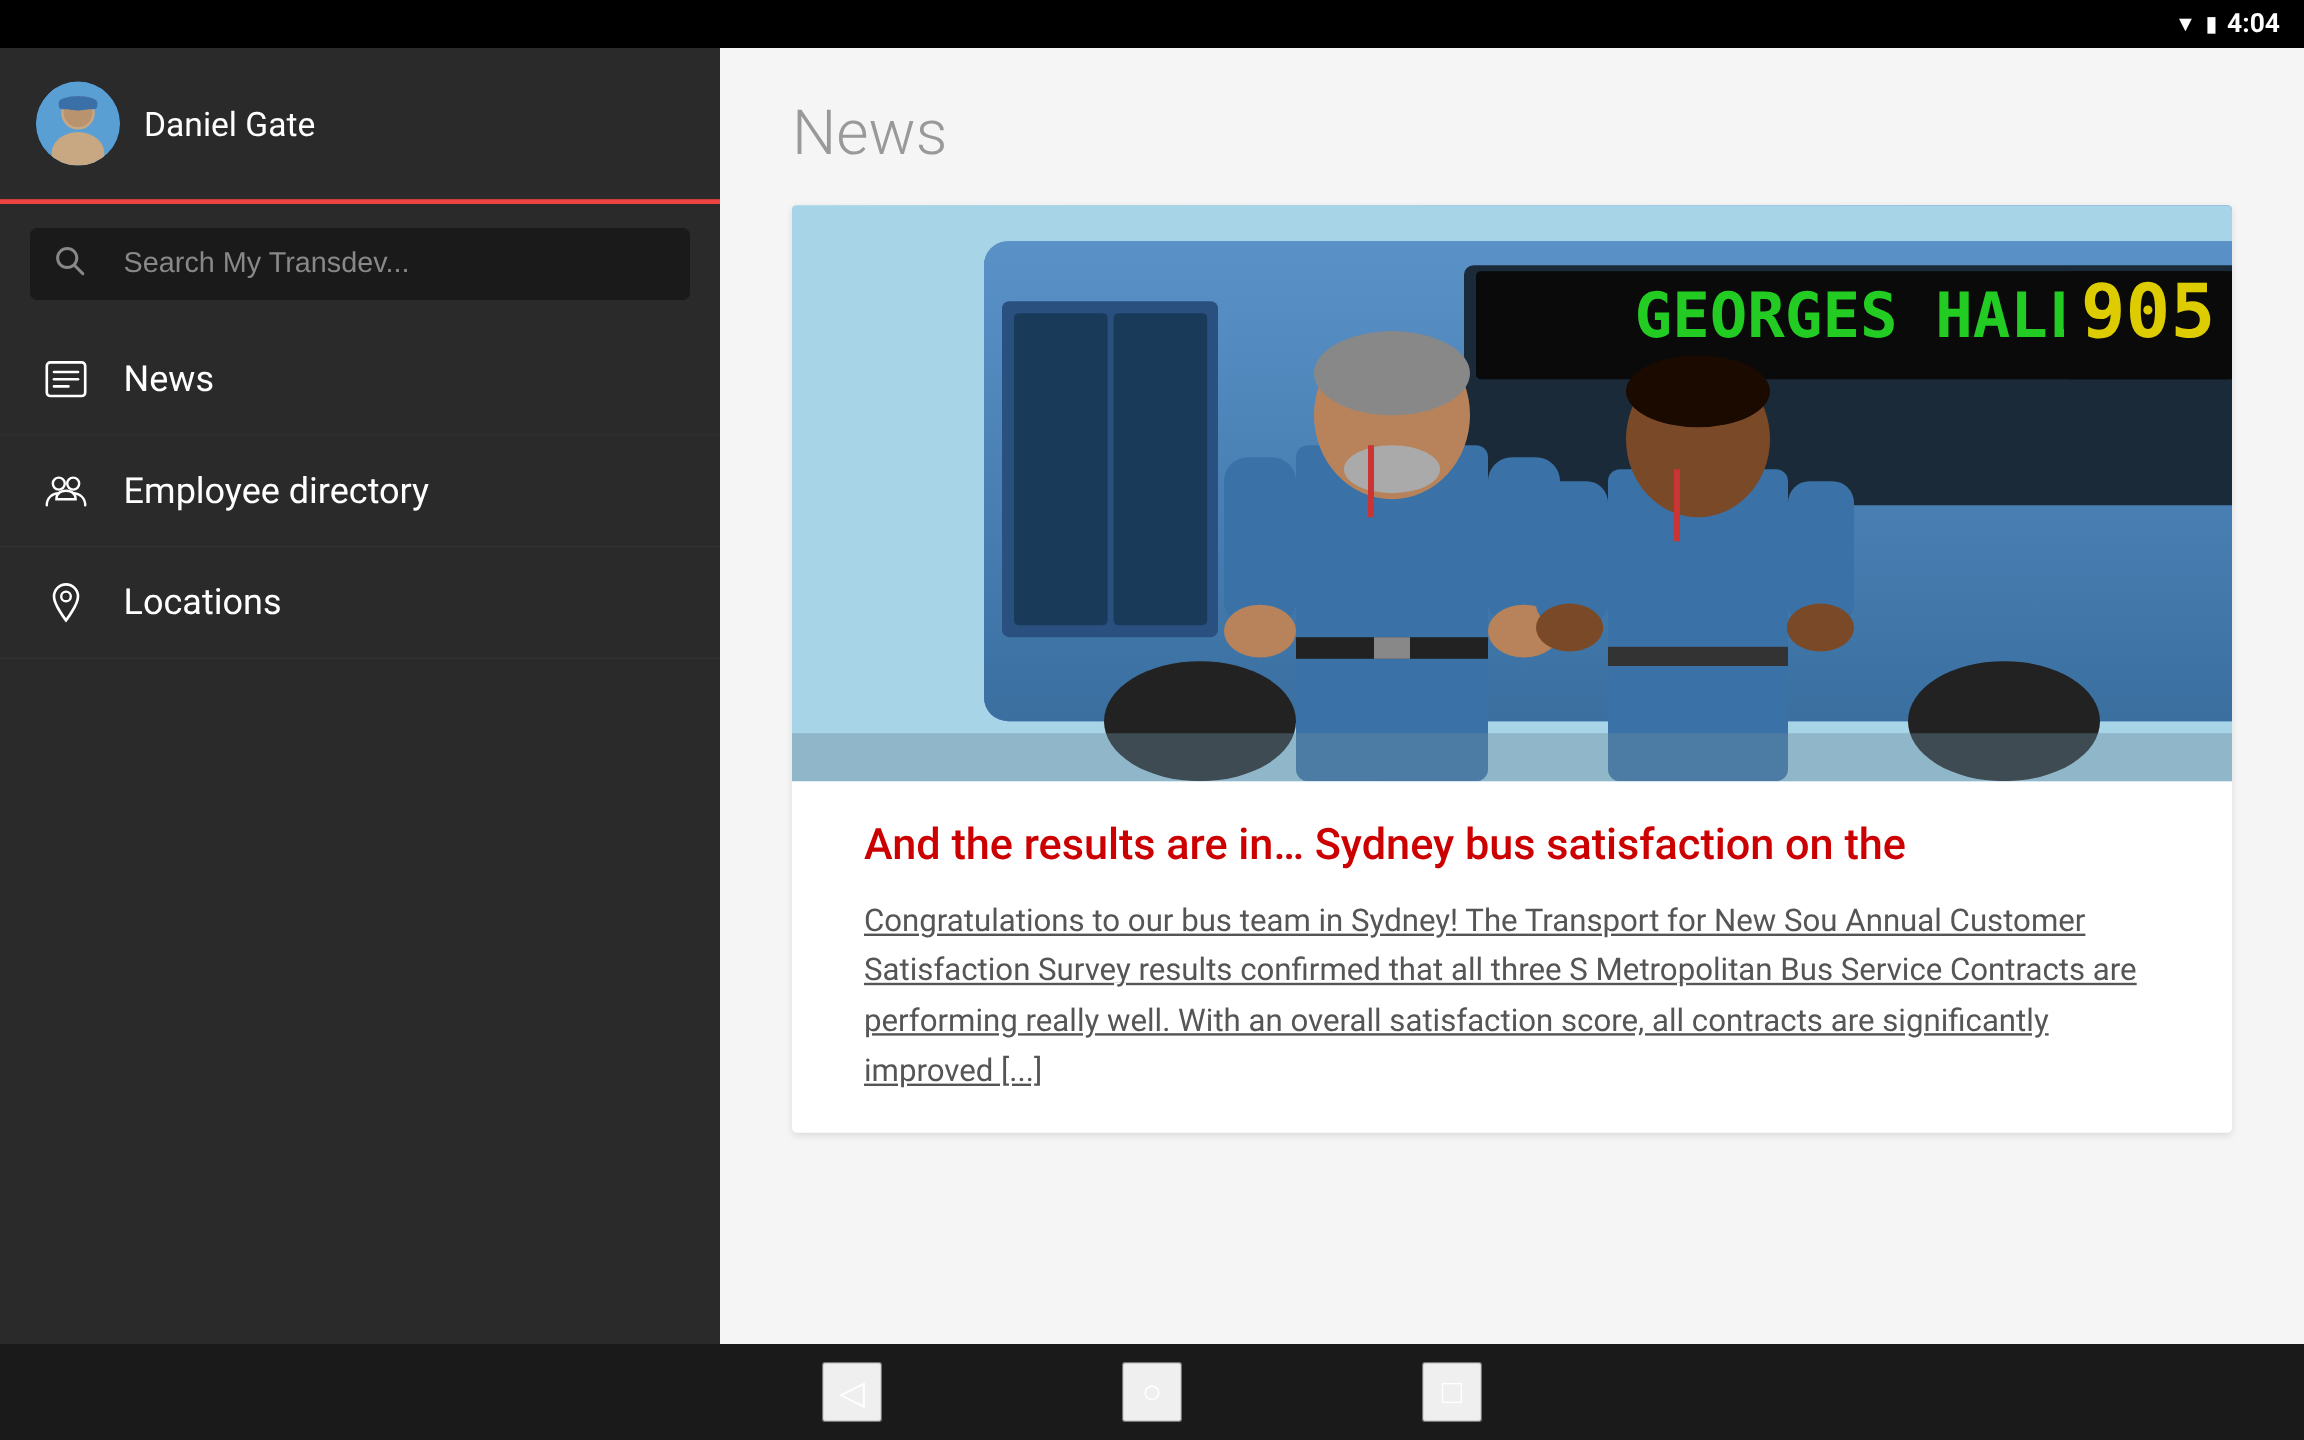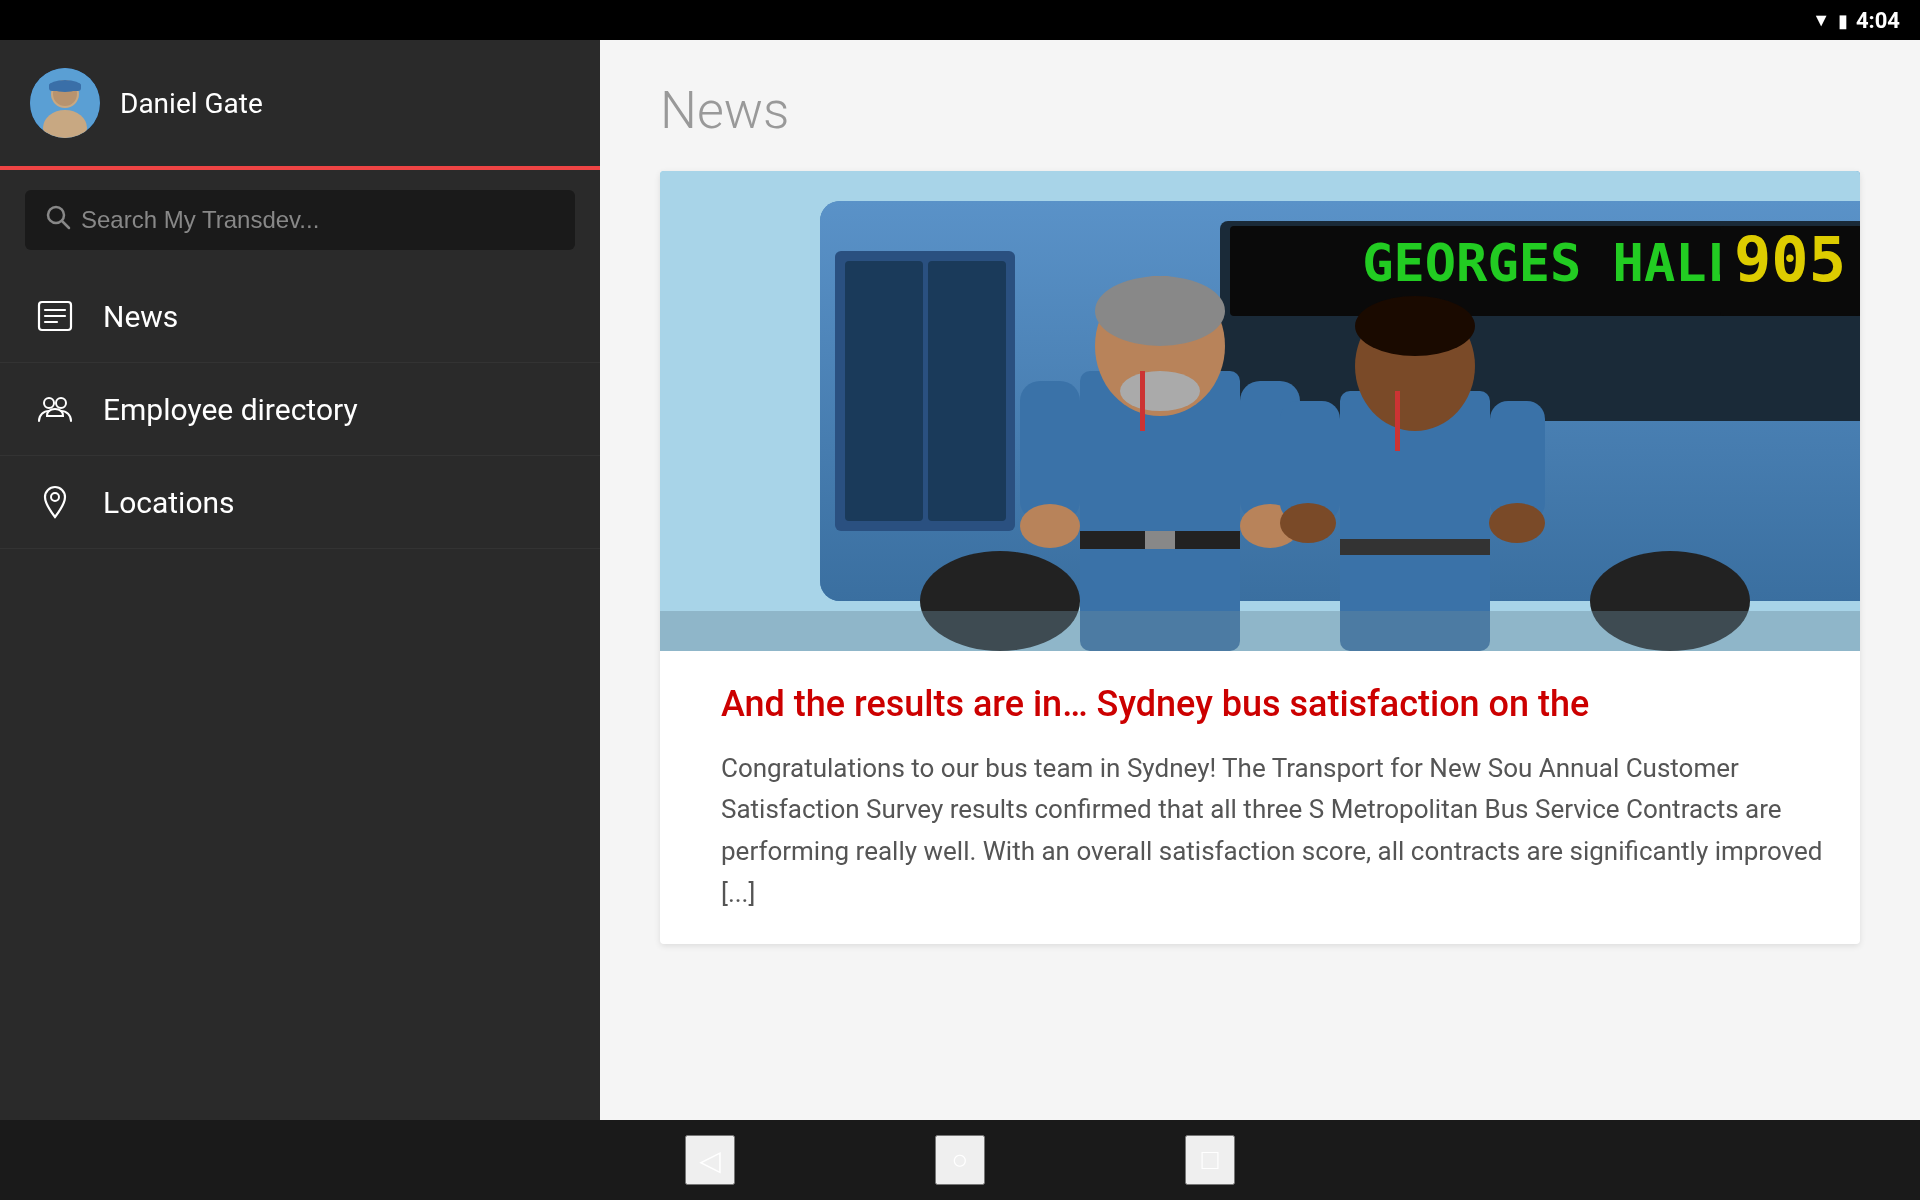--- a/index.html
+++ b/index.html
@@ -108,21 +108,21 @@
       font-weight: 400;
     }
 
     .search-bar {
       margin: 20px 25px;
       background: #1a1a1a;
       border-radius: 6px;
       display: flex;
       align-items: center;
       padding: 14px 20px;
-      gap: 10px;
+      gap: 32px;
     }
     .search-icon {
       color: #aaa;
       font-size: 24px;
     }
     .search-input {
       background: transparent;
       border: none;
       outline: none;
       color: #888;
@@ -219,34 +219,34 @@
     }
     .article-image {
       width: 100%;
       height: 480px;
       background: linear-gradient(135deg, #87ceeb 0%, #6ab0d8 30%, #4a90c4 60%);
       position: relative;
       overflow: hidden;
     }
 
     .article-text {
-      padding: 30px 36px;
-      margin-left: 25px;
+      padding: 30px 60px;
     }
     .article-title {
       font-size: 36px;
       color: #cc0000;
       font-weight: 500;
       margin-bottom: 20px;
       line-height: 1.3;
     }
     .article-body {
       font-size: 26px;
       color: #555;
       line-height: 1.6;
+      text-decoration: underline;
     }
 
     
     .main-content::-webkit-scrollbar {
       width: 8px;
     }
     .main-content::-webkit-scrollbar-track {
       background: #e0e0e0;
     }
     .main-content::-webkit-scrollbar-thumb {

